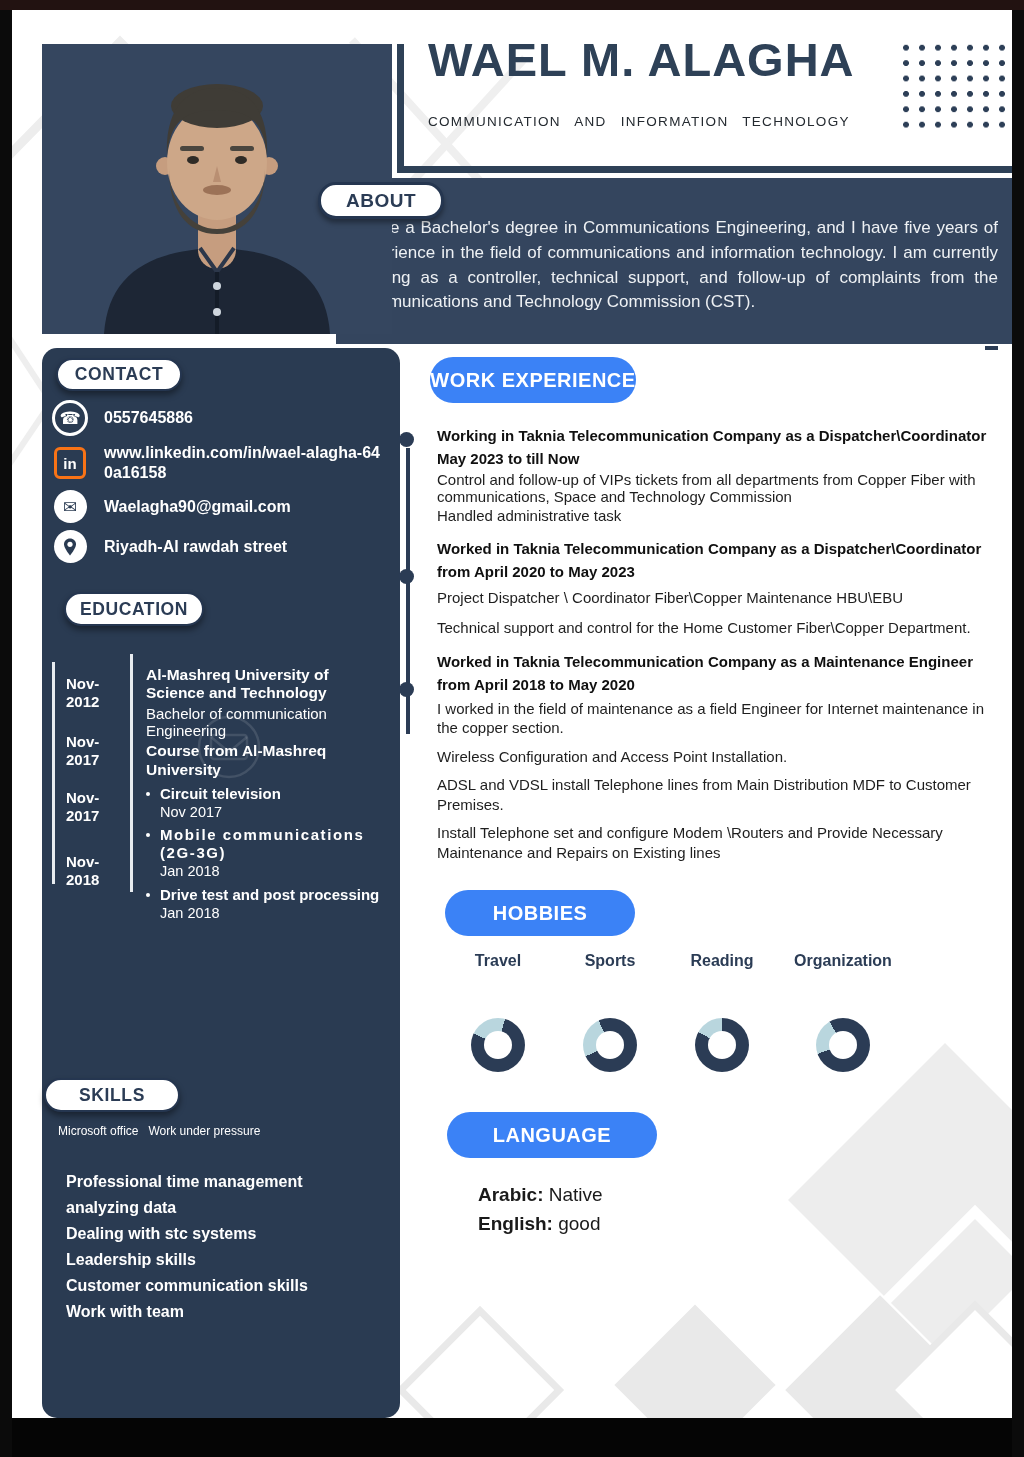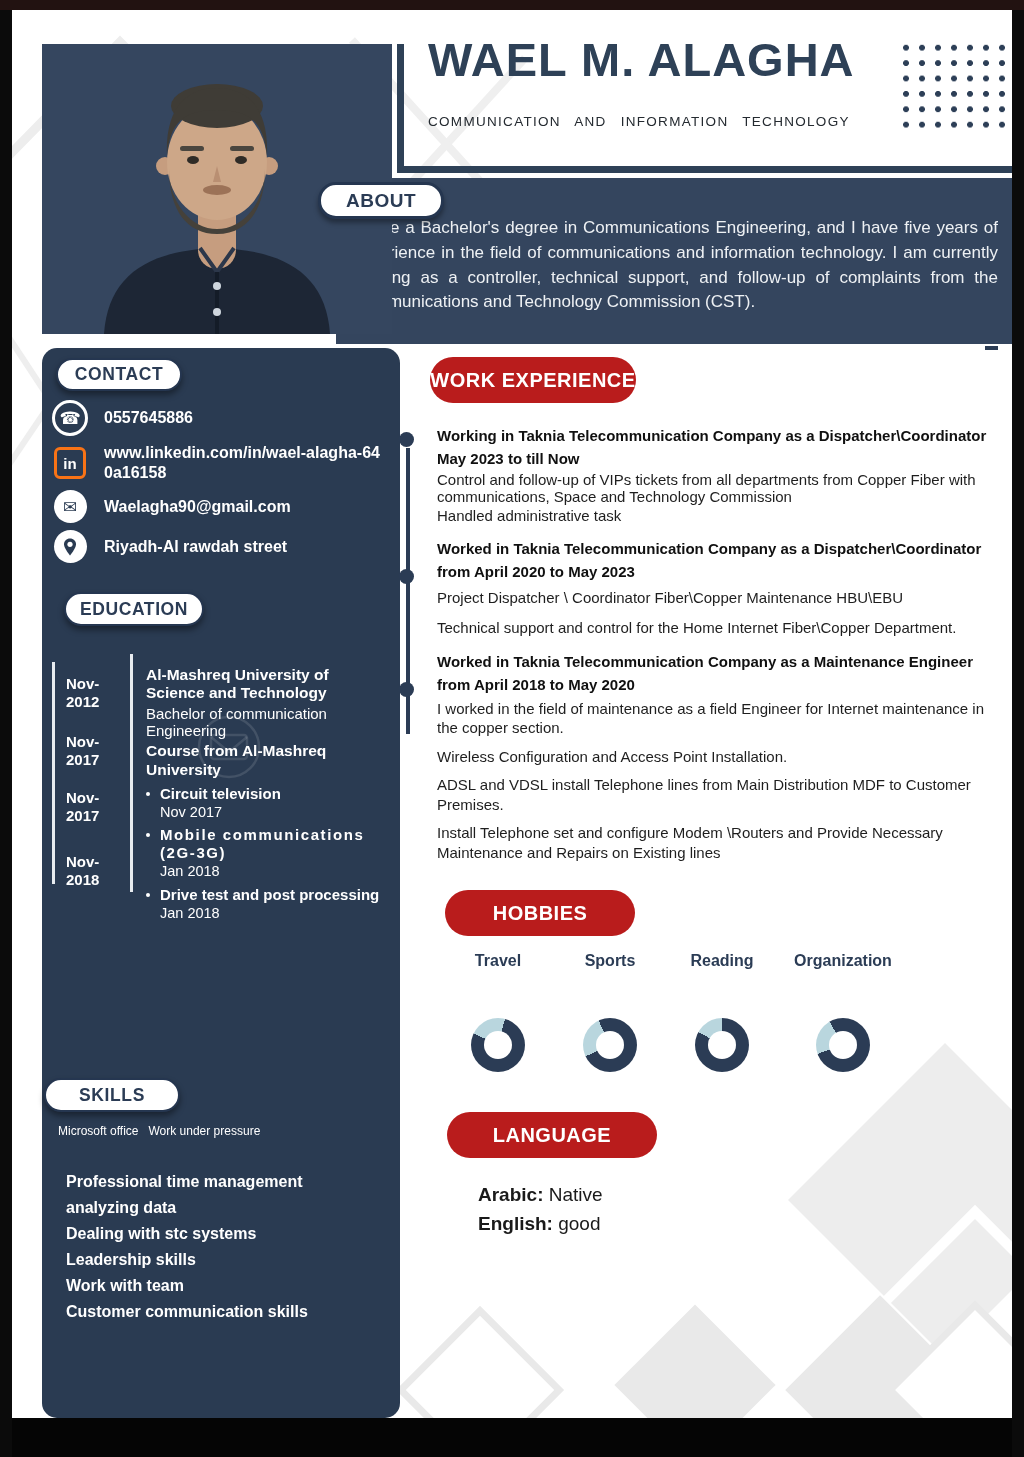--- a/index.html
+++ b/index.html
@@ -70,21 +70,21 @@
   .course-list li::before{content:"";position:absolute;left:0;top:7px;width:4px;height:4px;border-radius:50%;background:#fff;}
   .course-name{font-size:15px;font-weight:bold;line-height:1.2;display:block;}
   .ls-wide{letter-spacing:1.6px;}
   .course-date{font-size:14.5px;line-height:1.35;display:block;}
 
   .skills-intro{position:absolute;left:16px;top:775px;width:300px;font-size:12px;line-height:1.35;white-space:pre-wrap;}
   .skills-list{position:absolute;left:24px;top:824px;width:320px;list-style:none;margin:0;padding:0;}
   .skills-list li{font-size:16px;font-weight:bold;line-height:1.25;margin-bottom:6px;}
 
   
-  .pill-navy{background:#b91c1c;color:#fff;border-radius:24px;display:flex;align-items:center;
+  .pill-navy{background:#3b82f6;color:#fff;border-radius:24px;display:flex;align-items:center;
              justify-content:center;font-weight:bold;letter-spacing:.5px;z-index:2;}
   .work-pill{position:absolute;left:430px;top:357px;width:206px;height:46px;font-size:20px;z-index:2;}
   .jobs{position:absolute;left:437px;top:424px;width:555px;z-index:1;}
   .jobs::before{content:"";position:absolute;left:-31px;top:24px;width:4px;height:286px;background:#2b3c55;}
   .job{position:relative;margin-bottom:12px;}
   .job::before{content:"";position:absolute;left:-38px;width:15px;height:15px;border-radius:50%;background:#2b3c55;}
   .job-1::before{top:8px;}
   .job-2::before,.job-3::before{top:32px;}
   .job-title,.job-dates{font-size:15px;font-weight:bold;color:#101010;line-height:1.55;white-space:nowrap;margin:0;}
   .job p.d{font-size:15px;color:#1e1e1e;margin:0;}
@@ -239,38 +239,38 @@
       </svg>
     </div>
 
     <div class="pill-white skills-pill">SKILLS</div>
     <div class="skills-intro">Microsoft office   Work under pressure</div>
     <ul class="skills-list">
       <li>Professional time management</li>
       <li>analyzing data</li>
       <li>Dealing with stc systems</li>
       <li>Leadership skills</li>
+      <li>Customer communication skills</li>
       <li>Work with team</li>
-      <li>Customer communication skills</li>
     </ul>
   </div>
 
   <div class="pill-navy work-pill">WORK EXPERIENCE</div>
   <div class="jobs">
     <div class="job job-1">
       <p class="job-title">Working in Taknia Telecommunication Company as a Dispatcher\Coordinator</p>
       <p class="job-dates">May 2023 to till Now</p>
       <p class="d">Control and follow-up of VIPs tickets from all departments from Copper Fiber with communications, Space and Technology Commission</p>
       <p class="d">Handled administrative task</p>
     </div>
     <div class="job job-2">
       <p class="job-title">Worked in Taknia Telecommunication Company as a Dispatcher\Coordinator</p>
       <p class="job-dates">from April 2020 to May 2023</p>
       <p class="d">Project Dispatcher \ Coordinator Fiber\Copper Maintenance HBU\EBU</p>
-      <p class="d">Technical support and control for the Home Internet Fiber\Copper Department.</p>
+      <p class="d">Technical support and control for the Home Customer Fiber\Copper Department.</p>
     </div>
     <div class="job job-3">
       <p class="job-title">Worked in Taknia Telecommunication Company as a Maintenance Engineer</p>
       <p class="job-dates">from April 2018 to May 2020</p>
       <p class="d">I worked in the field of maintenance as a field Engineer for Internet maintenance in the copper section.</p>
       <p class="d">Wireless Configuration and Access Point Installation.</p>
       <p class="d">ADSL and VDSL install Telephone lines from Main Distribution MDF to Customer Premises.</p>
       <p class="d">Install Telephone set and configure Modem \Routers and Provide Necessary Maintenance and Repairs on Existing lines</p>
     </div>
   </div>

